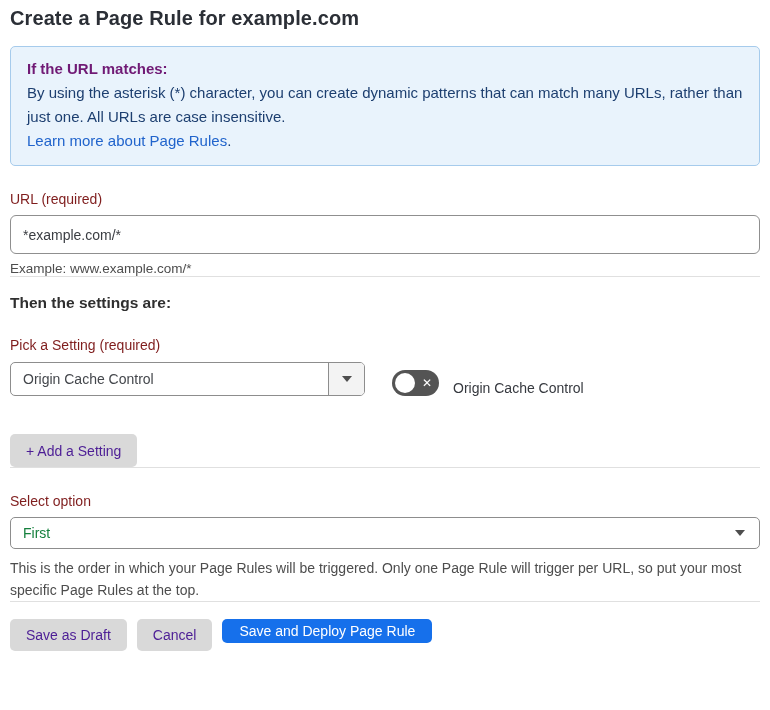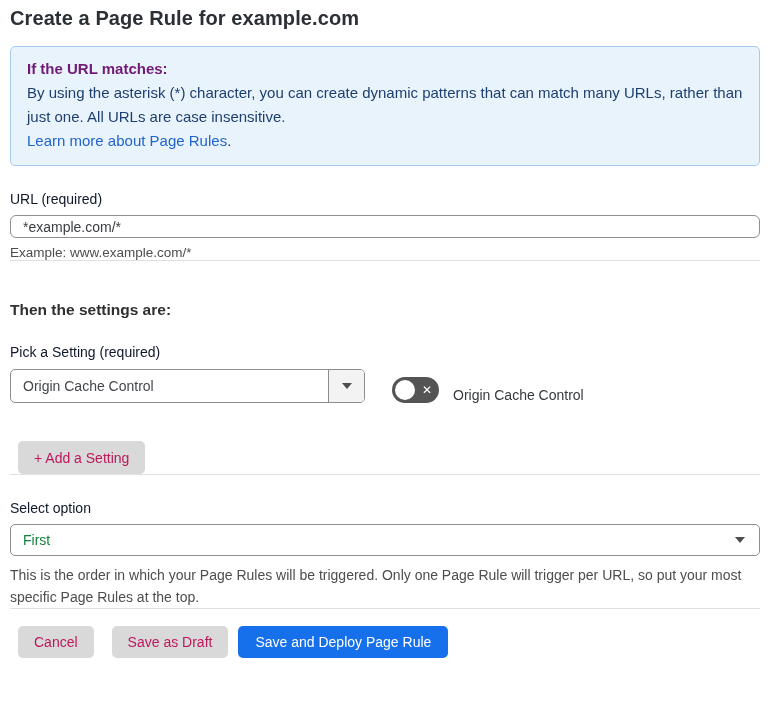--- a/index.html
+++ b/index.html
@@ -22,38 +22,38 @@
     background: #e9f3fc;
     border: 1px solid #a6cbec;
     border-radius: 5px;
     padding: 10px 16px 12px 16px;
     font-size: 15px; line-height: 24px;
     color: #1d3f70;
   }
   .info-heading { font-weight: bold; color: #701a75; }
   .info-link { color: #2164cc; cursor: pointer; }
 
-  .field-label { margin-top: 25px; font-size: 14px; color: #0f172a; }
+  .field-label { margin-top: 25px; font-size: 14px; color: #7f1d1d; }
 
   .text-input {
-    margin-top: 8px; width: 100%; height: 23px;
+    margin-top: 8px; width: 100%; height: 39px;
     border: 1px solid #8f8f8f; border-radius: 6px;
     padding: 0 12px; font-size: 14px; color: #3a3d42;
     font-family: "Liberation Sans", sans-serif;
     background: #fff; outline: none;
   }
   .helper { margin-top: 7px; font-size: 13.5px; color: #4d4d4d; }
 
   hr.divider { border: none; border-top: 1px solid #e0e0e0; margin: 0; }
   .hr1 { margin-top: 17px; }
   .hr2 { margin-top: 14px; }
   .hr3 { margin-top: 22px; }
 
   .section-heading {
-    margin-top: 40px; font-size: 15.5px; font-weight: bold; color: #2f2f2f;
+    margin-top: 17px; font-size: 15.5px; font-weight: bold; color: #2f2f2f;
   }
 
   .setting-row { margin-top: 9px; display: flex; align-items: flex-end; }
   .picker {
     width: 355px; height: 34px; background: #fff;
     border: 1px solid #8d8d8d; border-radius: 5px;
     display: flex; align-items: center; justify-content: space-between;
     overflow: hidden; cursor: pointer;
   }
   .picker-value { padding-left: 12px; font-size: 14px; color: #44474c; }
@@ -78,37 +78,37 @@
     width: 20px; height: 20px; border-radius: 50%; background: #fff;
   }
   .toggle-x {
     position: absolute; right: 7px; top: 50%; transform: translateY(-53%);
     color: #fff; font-size: 12px; line-height: 1;
   }
   .toggle-label { margin-left: 14px; font-size: 14px; color: #36393f; }
 
   .gray-btn {
     border: none; border-radius: 5px; background: #d9d9d9;
-    color: #be185d; font-size: 14px; height: 32px; padding: 0 16px;
-    font-family: "Liberation Sans", sans-serif; cursor: pointer; margin-left: 8px;
+    color: #4c1d95; font-size: 14px; height: 32px; padding: 0 16px;
+    font-family: "Liberation Sans", sans-serif; cursor: pointer;
   }
   .add-btn { margin-top: 38px; height: 33px; }
 
   .order-select {
     margin-top: 8px; height: 32px; background: #fff;
     border: 1px solid #8d8d8d; border-radius: 5px;
     display: flex; align-items: center; justify-content: space-between;
     padding: 0 14px 0 12px; font-size: 14px; color: #15803d; cursor: pointer;
   }
   .order-helper { margin-top: 8px; font-size: 14px; line-height: 22px; color: #4d4d4d; }
 
   .footer { margin-top: 17px; display: flex; gap: 10px; }
   .blue-btn {
     border: none; border-radius: 5px; background: #1670eb;
-    color: #fff; font-size: 14px; height: 32px; padding: 0 17px;
+    color: #fff; font-size: 14px; height: 24px; padding: 0 17px;
     font-family: "Liberation Sans", sans-serif; cursor: pointer;
   }
 </style>
 </head>
 <body>
 
 <div class="container">
 
   <h1 class="page-title">Create a Page Rule for example.com</h1>
 
@@ -152,18 +152,18 @@
   <div class="order-select">
     <span>First</span>
     <span class="tri"></span>
   </div>
 
   <div class="order-helper">This is the order in which your Page Rules will be triggered. Only one Page Rule will trigger per URL, so put your most specific Page Rules at the top.</div>
 
   <hr class="divider hr3">
 
   <div class="footer">
+    <button class="gray-btn">Save as Draft</button>
     <button class="gray-btn">Cancel</button>
-    <button class="gray-btn">Save as Draft</button>
     <button class="blue-btn">Save and Deploy Page Rule</button>
   </div>
 
 </div>
 
 </body></html>

